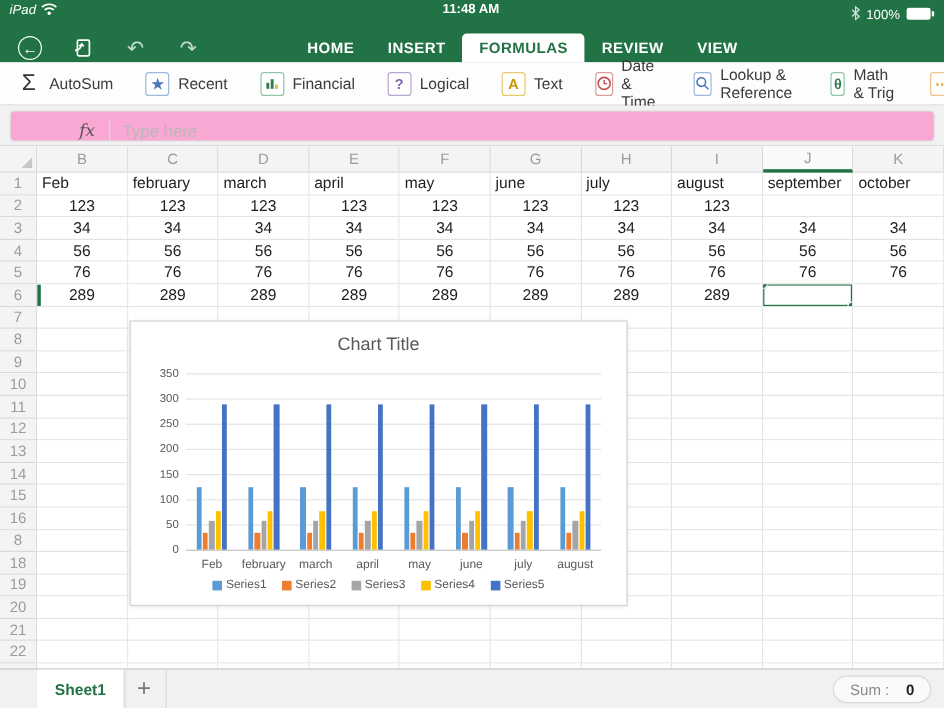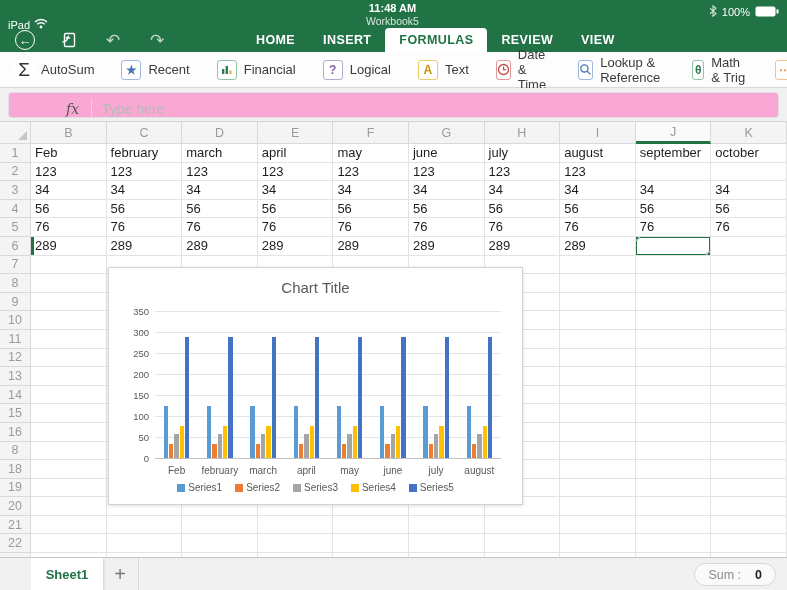--- a/index.html
+++ b/index.html
@@ -3,21 +3,21 @@
 <meta charset="utf-8">
 <style>
   * { margin:0; padding:0; box-sizing:border-box; }
   html,body { width:787px; height:590px; overflow:hidden; }
   body { font-family:"Liberation Sans", sans-serif; background:#fff; position:relative; -webkit-user-select:none; user-select:none; }
   #app { position:absolute; inset:0; width:787px; height:590px; overflow:hidden; }
 
   
   #header { position:absolute; top:0; left:0; right:0; height:52px; background:#217346; color:#fff; }
   #statusbar { position:absolute; top:0; left:0; right:0; height:28px; font-size:11px; }
-  .sb-left { position:absolute; left:8px; top:18px; display:flex; align-items:center; gap:4px; }
+  .sb-left { position:absolute; left:8px; top:2px; display:flex; align-items:center; gap:4px;font-style:italic; }
   .sb-center { position:absolute; left:0; right:2px; top:2px; text-align:center; }
   .sb-time { font-weight:bold; font-size:11px; }
   .sb-doc { font-size:10.5px; color:rgba(255,255,255,.82); margin-top:1px; }
   .sb-right { position:absolute; right:8px; top:5px; display:flex; align-items:center; gap:5px; }
   #navrow { position:absolute; top:28px; left:0; right:0; height:24px; }
   .nav-icons { position:absolute; left:14px; top:0; height:24px; display:flex; align-items:center; gap:22px; }
   .nav-ic { width:22px; height:22px; display:flex; align-items:center; justify-content:center; color:#fff; }
   .dim { opacity:.72; }
   .back-circle { width:20px; height:20px; border:1.4px solid #fff; border-radius:50%; display:flex; align-items:center; justify-content:center; font-size:13px; line-height:1; }
   .uglyph { font-size:17px; line-height:1; }
@@ -44,21 +44,21 @@
   
   #grid { position:absolute; top:122px; left:0; right:0; height:435px; background:#fff; overflow:hidden; }
   .gr-row { display:flex; }
   .hcell { background:#f4f4f4; border-right:1px solid #d9d9d9; border-bottom:1px solid #d9d9d9; color:#9b9b9b; font-size:12.5px; display:flex; align-items:center; justify-content:center; flex:none; position:relative; }
   .colhdr { width:75.6px; height:22px; }
   .colhdr.selcol { border-bottom:3px solid #217346; background:#fafafa; }
   .corner { width:31px; height:22px; }
   .corner svg { position:absolute; right:3px; bottom:3px; }
   .rowhdr { width:31px; height:18.6px; }
   .cell { width:75.6px; height:18.6px; border-right:1px solid #e3e3e3; border-bottom:1px solid #e3e3e3; font-size:13px; color:#1e1e1e; line-height:17.6px; padding:0 4px; white-space:nowrap; overflow:hidden; flex:none; position:relative; background:#fff; }
-  .cell.num { text-align:left; }
+  .cell.num { text-align:center; }
   .rowmark { position:absolute; left:0; top:0; bottom:0; width:3px; background:#217346; z-index:2; }
   .selbox { position:absolute; left:-1px; top:-1px; right:-1px; bottom:-1px; border:2px solid #217346; z-index:4; }
   .handle { position:absolute; width:9px; height:9px; background:#217346; border:1.5px solid #fff; border-radius:50%; box-shadow:0 0 1px rgba(0,0,0,.4); z-index:6; }
   .handle.tl { left:-6px; top:-6px; }
   .handle.br { right:-6px; bottom:-6px; }
 
   
   #chart { position:absolute; left:108px; top:267px; width:415px; height:238px; background:#fff; border:1px solid #d2d2d2; box-shadow:0 1px 4px rgba(0,0,0,.13); z-index:10; }
   #chart-title { position:absolute; top:11px; left:0; right:0; text-align:center; font-size:15px; color:#595959; }
   .gline { position:absolute; height:1px; background:#e4e4e4; }
@@ -91,21 +91,20 @@
         <span>
           <svg width="14" height="11" viewBox="0 0 14 11">
               <path d="M1 4 A8.5 8.5 0 0 1 13 4" fill="none" stroke="#fff" stroke-width="1.4"></path>
               <path d="M3.2 6.3 A5.4 5.4 0 0 1 10.8 6.3" fill="none" stroke="#fff" stroke-width="1.4"></path>
               <circle cx="7" cy="9" r="1.4" fill="#fff"></circle>
             </svg>
         </span>
       </div>
       <div class="sb-center">
         <div class="sb-time">11:48 AM</div>
-        <div class="sb-doc">Workbook5</div>
       </div>
       <div class="sb-right">
         <span>
           <svg width="8" height="12" viewBox="0 0 8 12">
               <path d="M1 3.2 L7 8.8 L4 11.2 L4 0.8 L7 3.2 L1 8.8" fill="none" stroke="#cfe3d8" stroke-width="1.1"></path>
             </svg>
         </span>
         <span>100%</span>
         <span>
           <svg width="24" height="11" viewBox="0 0 24 11">

